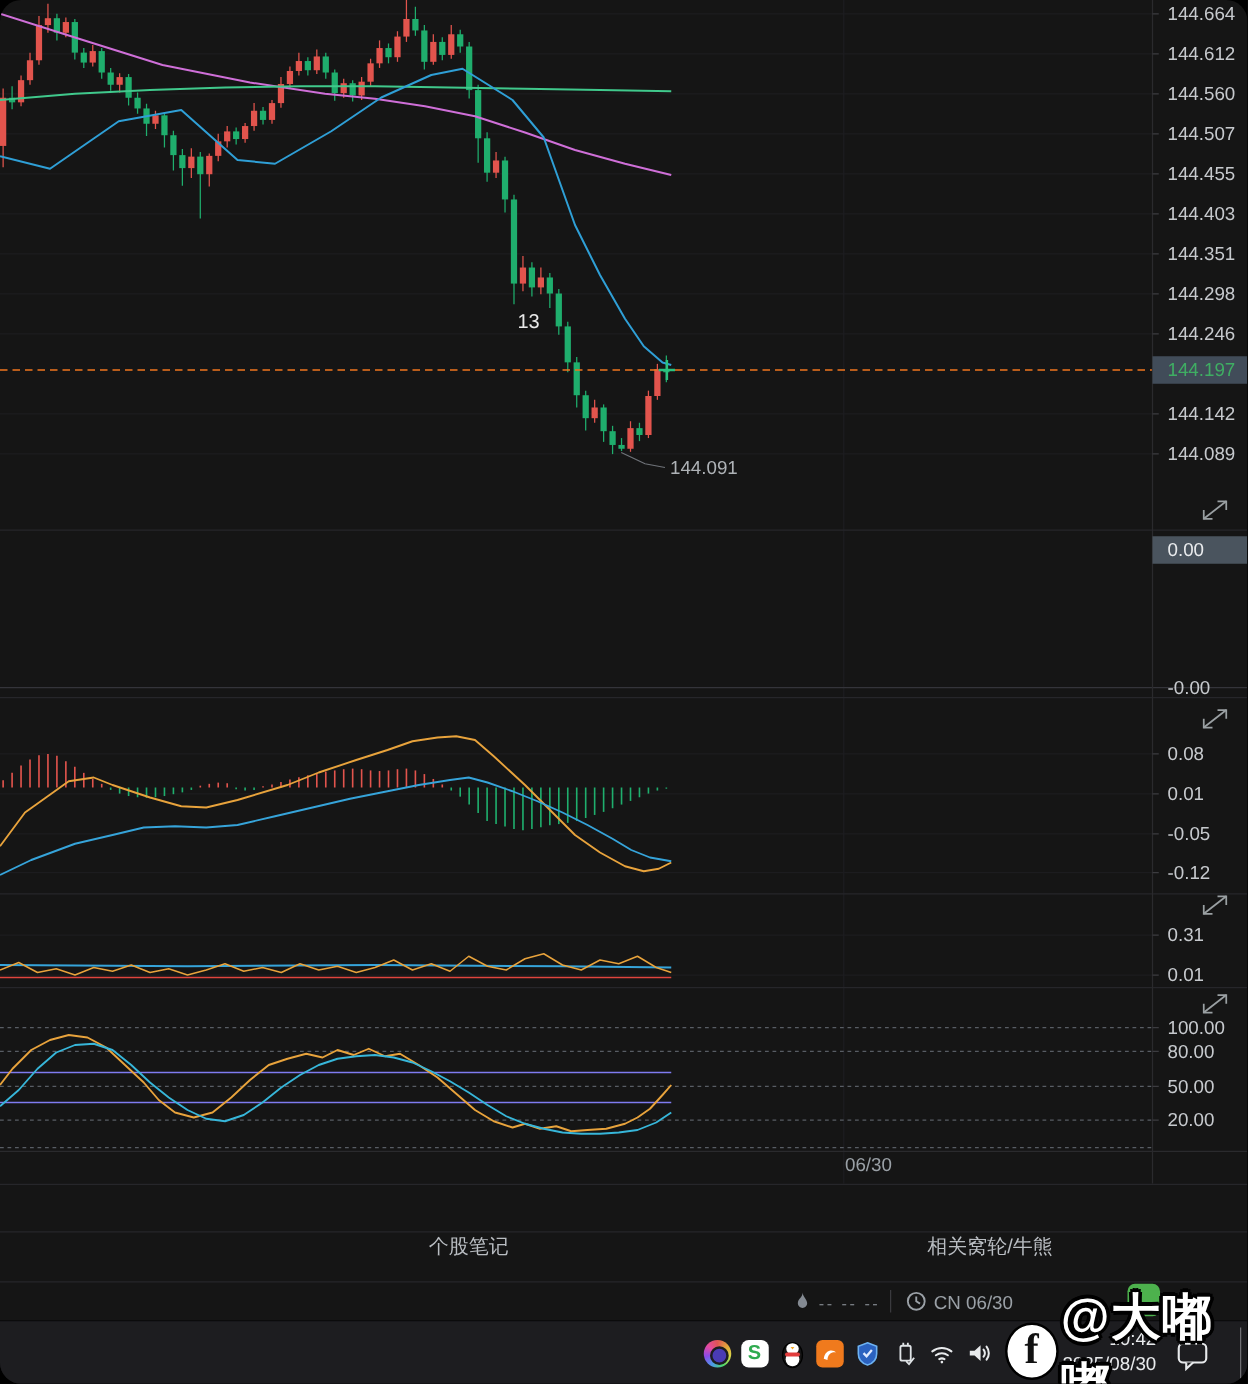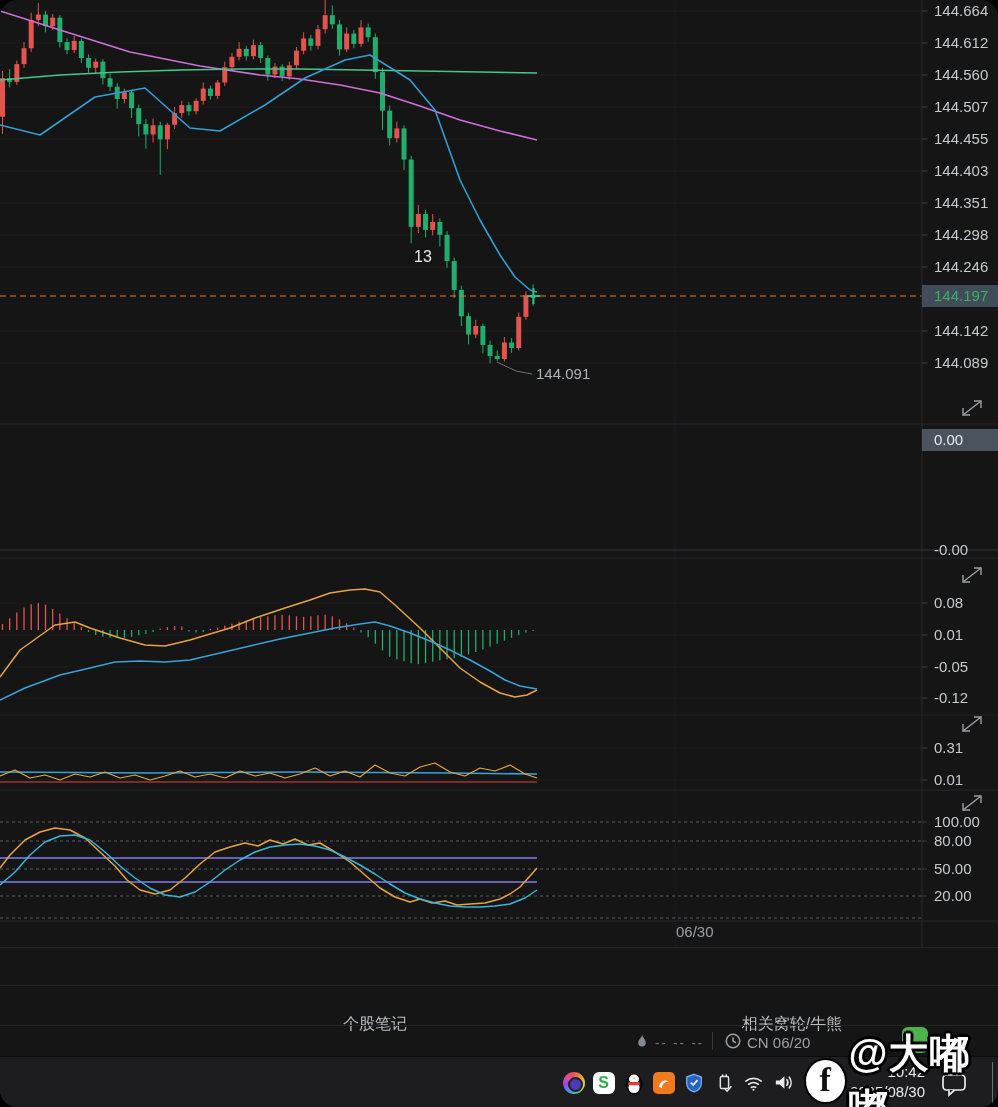--- a/index.html
+++ b/index.html
@@ -3,21 +3,21 @@
 <meta charset="utf-8">
 <style>
   html,body{margin:0;padding:0;background:#000;}
   .root{position:relative;width:998px;height:1107px;background:#151515;overflow:hidden;
         font-family:"Liberation Sans",sans-serif;color:#c6c9cd;border-radius:17px;}
   svg text{font-family:"Liberation Sans",sans-serif;}
   .axis-label{fill:#c6c9cd;font-size:15px;}
   .hrow{position:absolute;left:0;width:100%;}
   .row-border{border-top:1px solid #26262a;}
   .tabbar{top:985px;height:40px;}
-  .tab{position:absolute;top:28px;font-size:16px;color:#b9bdc2;text-align:center;cursor:pointer;}
+  .tab{position:absolute;top:1px;font-size:16px;color:#b9bdc2;text-align:center;cursor:pointer;}
   .statusrow{top:1025px;height:31px;}
   .status-item{position:absolute;font-size:15px;color:#9aa0a6;white-space:nowrap;}
   .status-dashes{left:655px;top:9px;letter-spacing:2px;font-size:13px;color:#7c8187;}
   .status-divider{position:absolute;left:712px;top:6px;width:1px;height:18px;background:#3a3a3e;}
   .taskbar{position:absolute;left:0;top:1056px;width:100%;height:51px;background:#1d1d20;
            border-top:1px solid #0b0b0c;}
   .tray{position:absolute;left:561px;top:13px;display:flex;gap:5px;align-items:center;}
   .tray-ico{width:25px;height:25px;display:flex;align-items:center;justify-content:center;position:relative;}
   .ico-wheel{width:22px;height:22px;border-radius:50%;
      background:conic-gradient(#e05555,#e2a43a,#d8d84a,#4ad86a,#4a9ae8,#8a4ae8,#e44aa0,#e05555);}
@@ -424,21 +424,21 @@
   <div class="hrow row-border statusrow">
     <svg class="status-item" style="left:633px;top:6px;" width="18" height="19" viewBox="0 0 24 24">
       <path d="M12 2 C12.5 7 7 8.5 7 13.5 a5 5 0 0 0 10 0 C17 9.5 12.8 7 12 2 Z" fill="#848a92"></path>
     </svg>
     <span class="status-item status-dashes">-- -- --</span>
     <div class="status-divider"></div>
     <svg class="status-item" style="left:724px;top:6px;" width="18" height="18" viewBox="0 0 24 24" fill="none" stroke="#9aa0a6" stroke-width="2">
       <circle cx="12" cy="12" r="9"></circle>
         <path d="M12 7 v5 l4 2.5"></path>
     </svg>
-    <span class="status-item" style="left:747px;top:8px;">CN 06/20</span>
+    <span class="status-item" style="left:747px;top:8px;">CN 06/30</span>
     <span class="status-item" style="left:836px;top:8px;margin-top:36px;">2:41 CC</span>
   </div>
 
   <div class="green-badge"></div>
 
   <div class="taskbar">
     <div class="tray">
       <div class="tray-ico">
           <div class="ico-wheel">
             <div></div>

